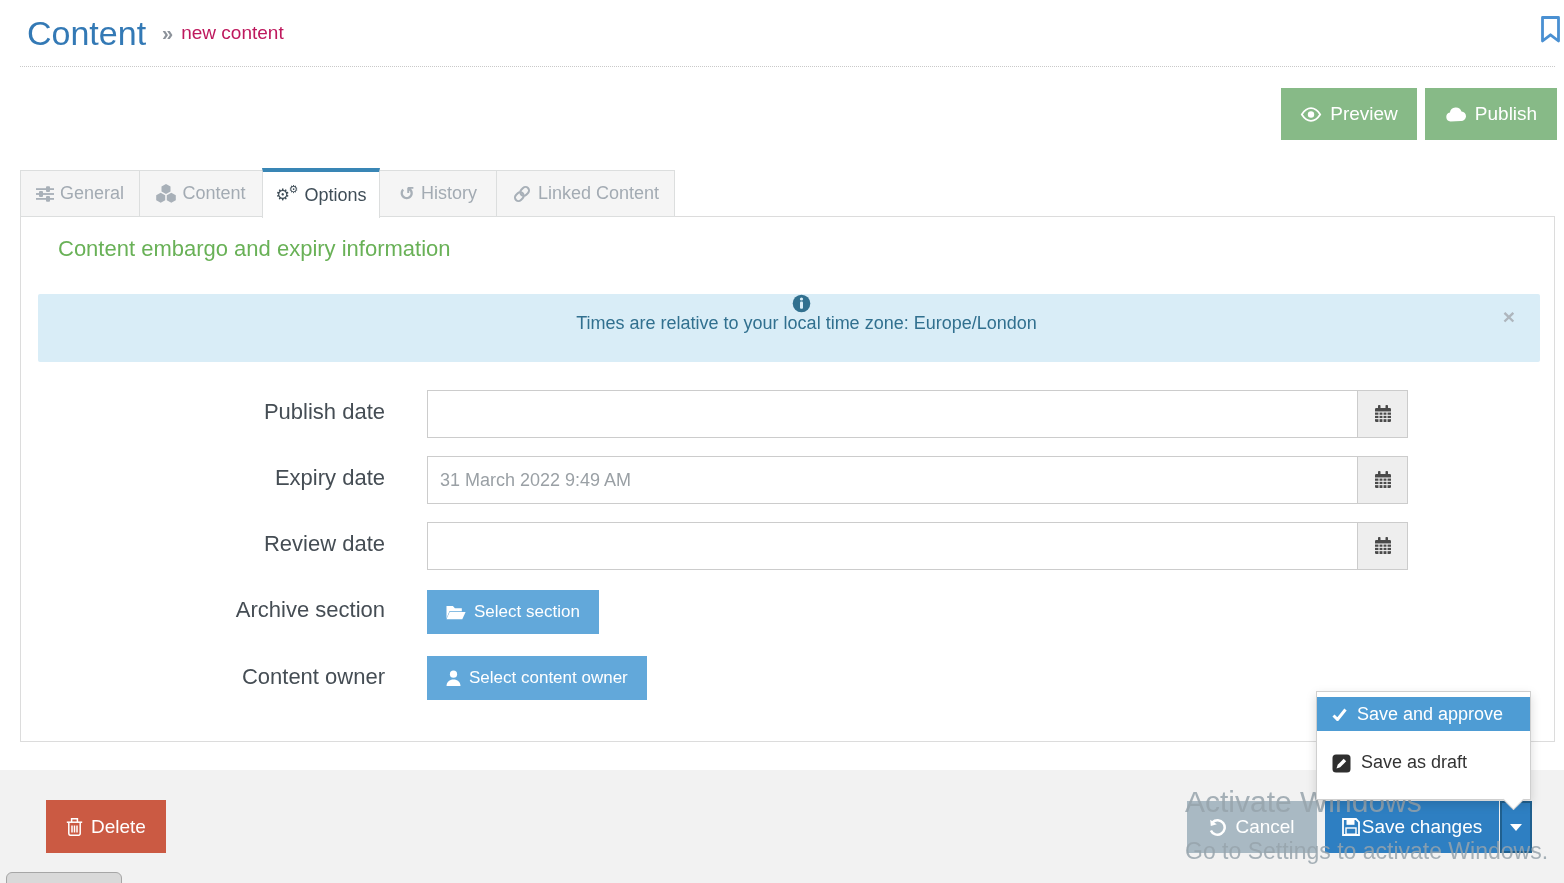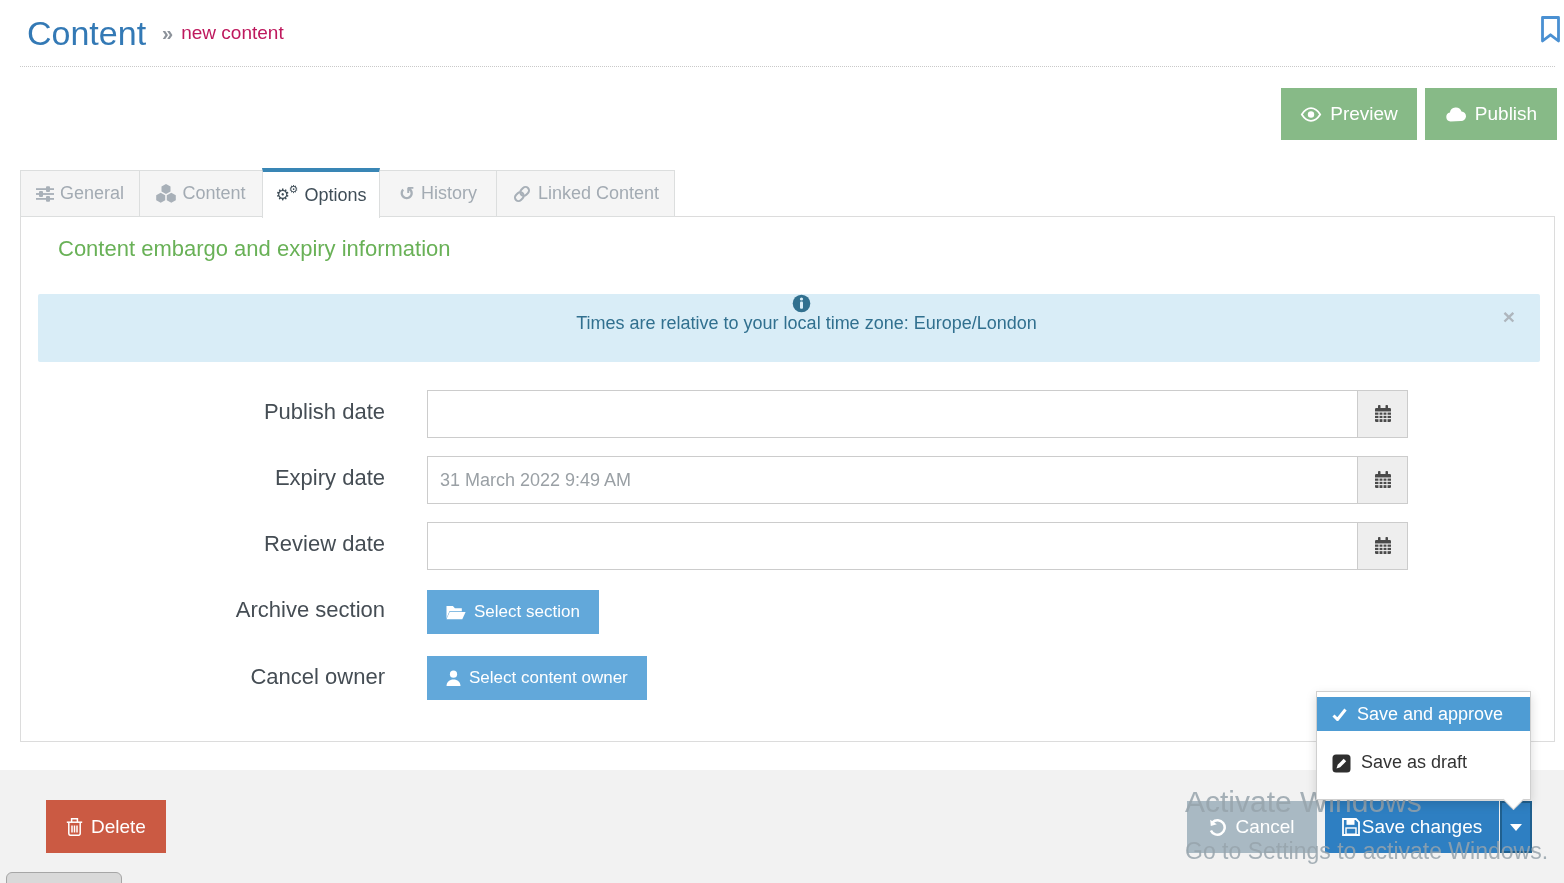--- a/index.html
+++ b/index.html
@@ -261,21 +261,21 @@
 <button class="btn btn-select" style="top:590px">
   <span class="ticon">
     <svg width="20" height="15" viewBox="0 0 20 15">
         <path d="M.5 13.5V1h6.4l2 2.2h6.9v3.1H3.4z" fill="currentColor"></path>
         <path d="M3.6 7h16l-3.3 7.3H.5z" fill="currentColor"></path>
       </svg>
   </span>
   <span>Select section</span>
 </button>
 
-<label class="flabel" style="top:664px">Cancel owner</label>
+<label class="flabel" style="top:664px">Content owner</label>
 <button class="btn btn-select" style="top:656px">
   <span class="ticon">
     <svg width="15" height="16" viewBox="0 0 15 16">
         <circle cx="7.5" cy="4.2" r="3.6" fill="currentColor"></circle>
         <path d="M.5 16c0-4.1 3.1-6.6 7-6.6s7 2.5 7 6.6z" fill="currentColor"></path>
       </svg>
   </span>
   <span>Select content owner</span>
 </button>
 

